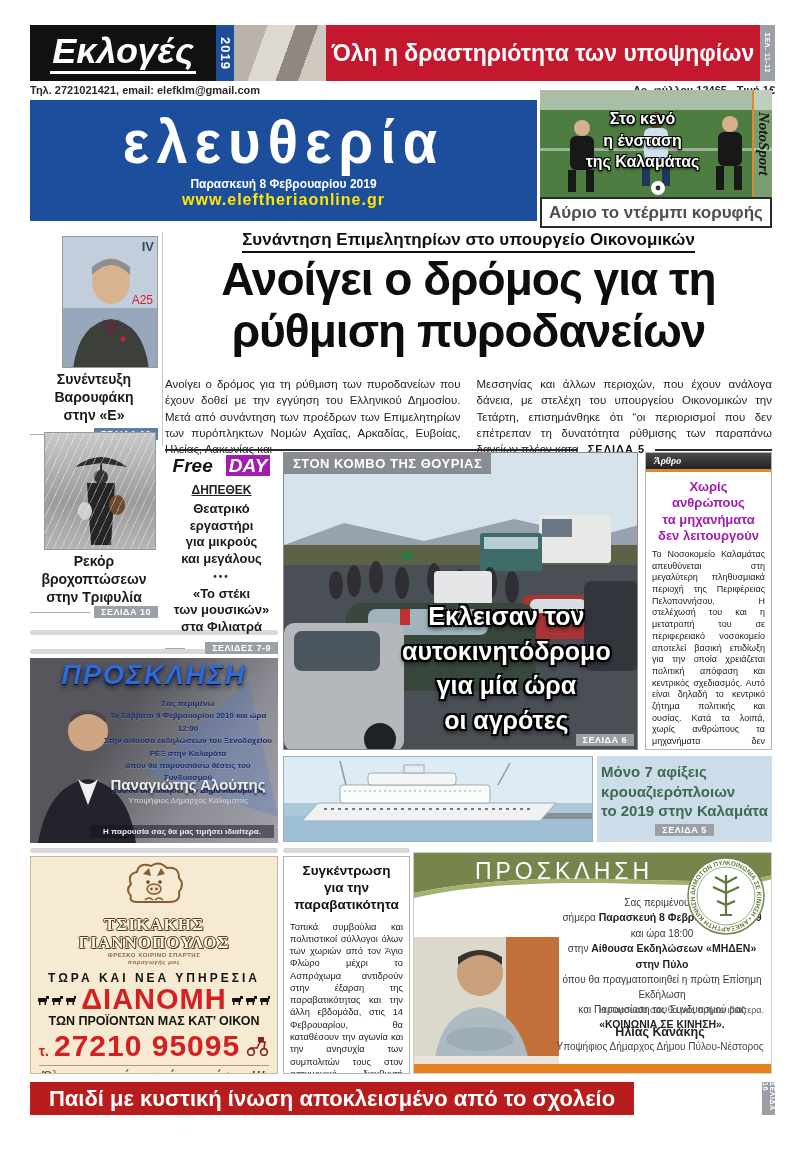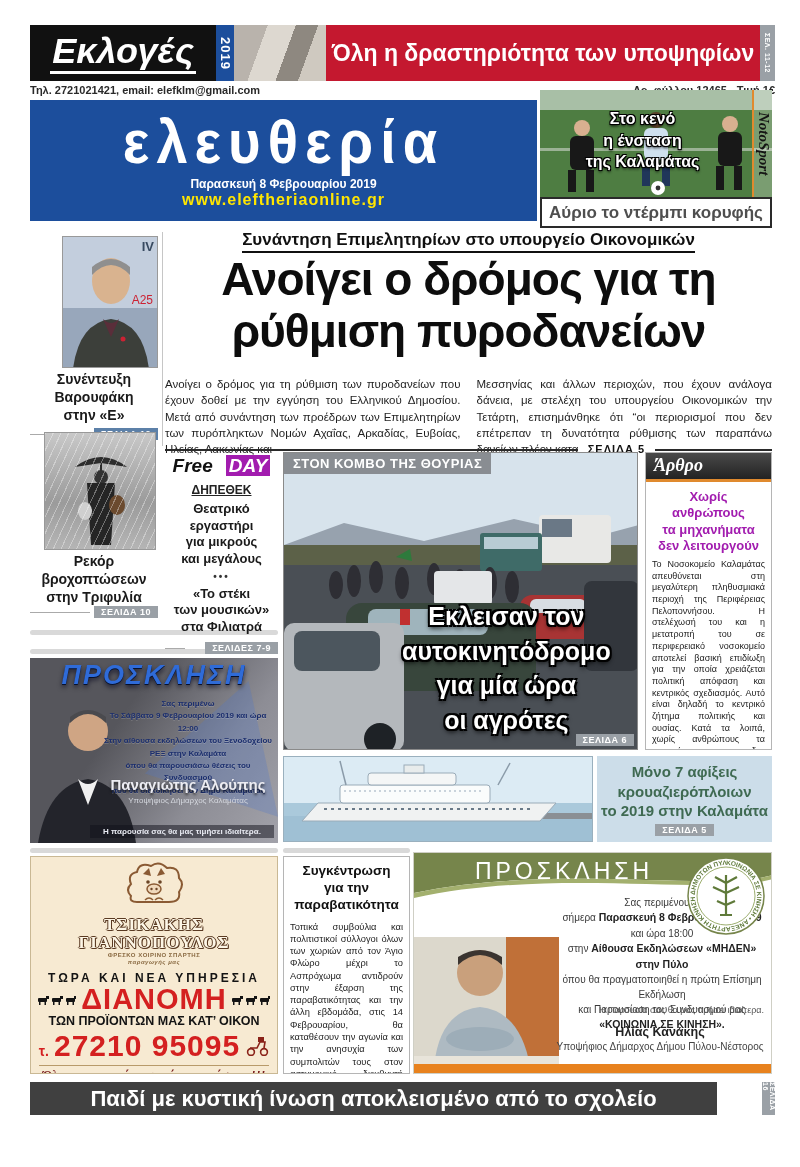--- a/index.html
+++ b/index.html
@@ -99,21 +99,21 @@
   .traffic-label { left:0; top:0; background:rgba(130,134,138,.92); color:#fff; font-size:13px;
       font-weight:bold; padding:3px 9px; letter-spacing:.5px; }
   .traffic-overlay { left:28%; bottom:12px; width:70%; text-align:center; color:#fff;
       font-size:25px; font-weight:bold; line-height:1.38;
       text-shadow:-2px -2px 0 #000,2px -2px 0 #000,-2px 2px 0 #000,2px 2px 0 #000,0 3px 5px #000; }
   .traffic-badge { right:3px; bottom:3px; }
 
   
   .arthro { left:645px; top:452px; width:127px; height:298px; border:1px solid #b5b5b5; background:#fff; overflow:hidden; }
   .arthro-head { background:linear-gradient(#4a4a4a,#232323); color:#fff; border-bottom:3px solid #e08a2e;
-      font-family:"Liberation Serif", serif; font-style:italic; font-weight:bold; font-size:18px;
+      font-family:"Liberation Serif", serif; font-style:italic; font-weight:bold; font-size:10px;
       padding:2px 8px 3px; }
   .arthro-title { text-align:center; font-size:13px; font-weight:bold; line-height:1.25; margin:7px 4px 5px; color:#a21caf; }
   .arthro-body { font-size:9px; line-height:1.3; color:#222; margin:0 6px; }
 
   
   .aloupis { left:30px; top:658px; width:248px; height:185px; overflow:hidden;
       background:linear-gradient(125deg,#56565c 0 35%,#8d8d95 70%,#a2a2aa); }
   .aloupis-tri { left:130px; top:20px; width:0; height:0;
       border-left:70px solid transparent; border-right:70px solid transparent;
       border-bottom:120px solid rgba(80,120,200,.28); transform:rotate(18deg); }
@@ -126,21 +126,21 @@
       color:#ececf2; text-shadow:0 2px 3px rgba(0,0,0,.8); }
   .aloupis-role { left:72px; top:138px; width:172px; text-align:center; font-size:8px; color:#d4d7de; }
   .aloupis-footer { left:60px; bottom:5px; width:184px; text-align:center; font-size:8px; font-weight:bold;
       color:#e8eaf2; background:rgba(15,15,25,.5); padding:2px 0; }
 
   
   .ship-photo { left:283px; top:756px; width:310px; height:86px; overflow:hidden;
       background:linear-gradient(#dcebf4 0 55%, #aac9db 55% 70%, #9fc0d4 70%); border:1px solid #9ab0be; }
   .cruise-box { left:597px; top:756px; width:175px; height:86px; background:#ccdde9;
       display:flex; flex-direction:column; align-items:center; justify-content:center; gap:3px; }
-  .cruise-caption { font-size:15px; font-weight:bold; color:#3f6a52; line-height:1.3; text-align:center; }
+  .cruise-caption { font-size:15px; font-weight:bold; color:#3f6a52; line-height:1.3; text-align:left; }
 
   
   .ad { left:30px; top:856px; width:248px; height:218px; background:#f7ead2; border:1px solid #c9b894;
       text-align:center; overflow:hidden; }
   .ad-brand { font-family:"Liberation Serif", serif; font-weight:bold; font-size:17px; letter-spacing:1px;
       color:#fdf6e6; line-height:1.05;
       text-shadow:1px 0 0 #5a3a22,-1px 0 0 #5a3a22,0 1px 0 #5a3a22,0 -1px 0 #5a3a22,1px 1px 0 #5a3a22; }
   .ad-ribbon { font-size:6px; font-weight:bold; color:#8a6a42; letter-spacing:.5px; line-height:1.3; }
   .ad-line1 { font-size:12px; font-weight:bold; color:#141414; letter-spacing:3px; margin-top:4px; }
   .ad-highlight-row { display:flex; align-items:center; justify-content:center; gap:5px; margin-top:-2px; }
@@ -168,21 +168,21 @@
       line-height:1.5; z-index:3; }
   .kanakis-text b { font-size:10.5px; color:#222; }
   .kanakis-footer { left:142px; top:152px; width:208px; text-align:right; font-size:9px; color:#555; z-index:3; }
   .kanakis-name { left:142px; top:172px; width:208px; text-align:center; font-size:12.5px; font-weight:bold; color:#222; z-index:3; }
   .kanakis-role { left:142px; top:188px; width:208px; text-align:center; font-size:10px; color:#444; z-index:3; }
   .kanakis-orange { left:0; bottom:0; width:100%; height:9px; background:#e8821e; z-index:5; }
   .kanakis-photo { left:0; top:84px; width:145px; height:129px; z-index:2; overflow:hidden;
       background:linear-gradient(90deg,#dcd8cc 0 62%, #c07038 62%); }
 
   
-  .bottom-strip { left:30px; top:1082px; width:687px; height:33px; background:#404040; color:#fff;
+  .bottom-strip { left:30px; top:1082px; width:604px; height:33px; background:#b91c1c; color:#fff;
       display:flex; align-items:center; justify-content:center; font-size:22px; font-weight:bold; }
   .bottom-ref { left:762px; top:1082px; width:13px; height:33px; }
 </style>
 </head>
 <body>
 
 <div id="page">
 
   <div class="abs banner">
     <div class="abs elections-box">

